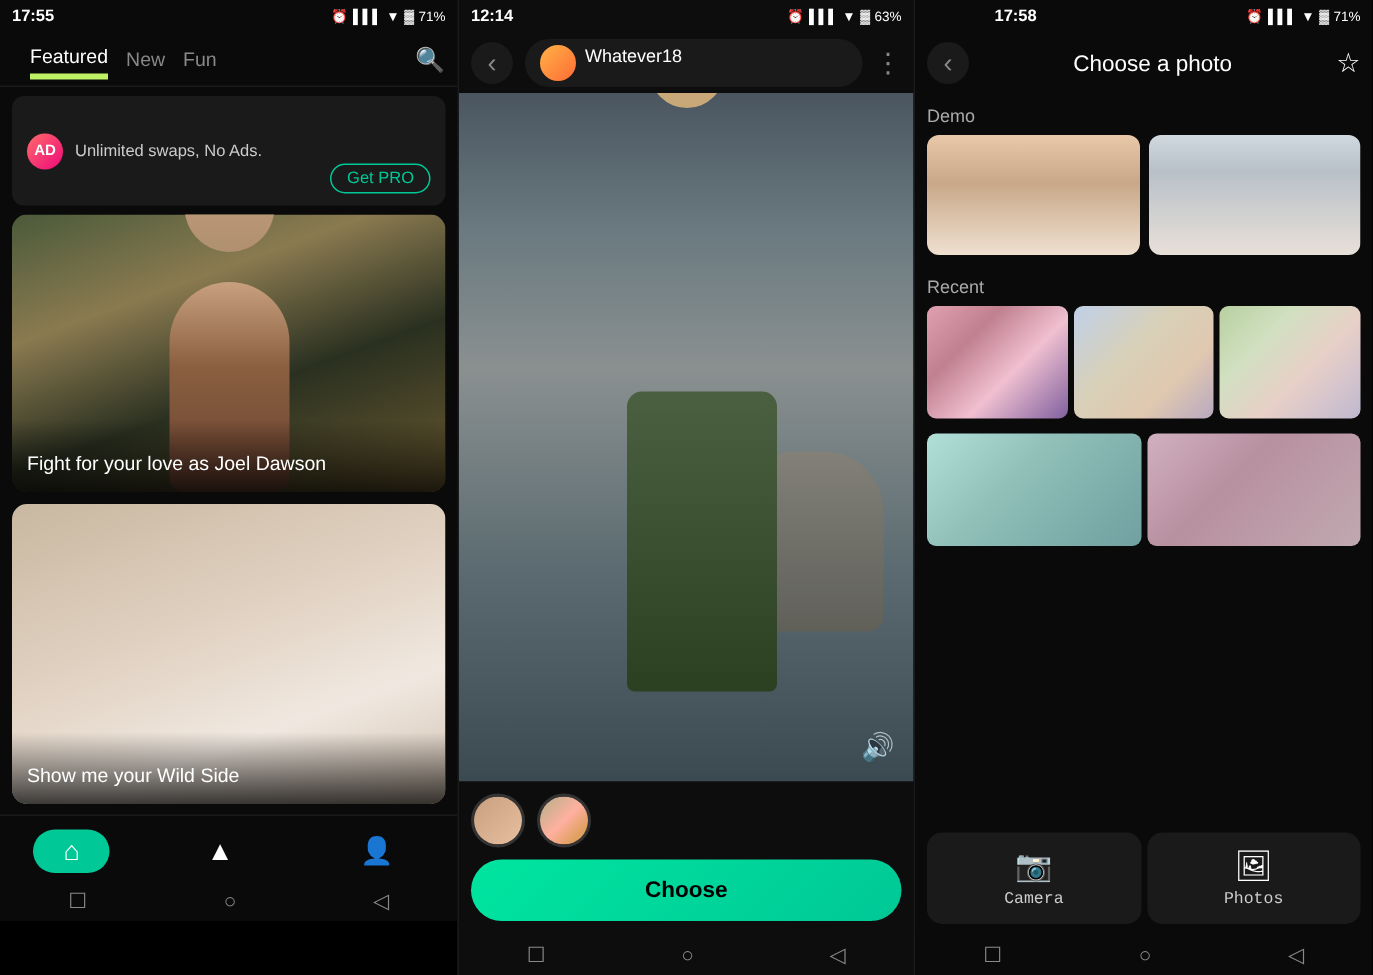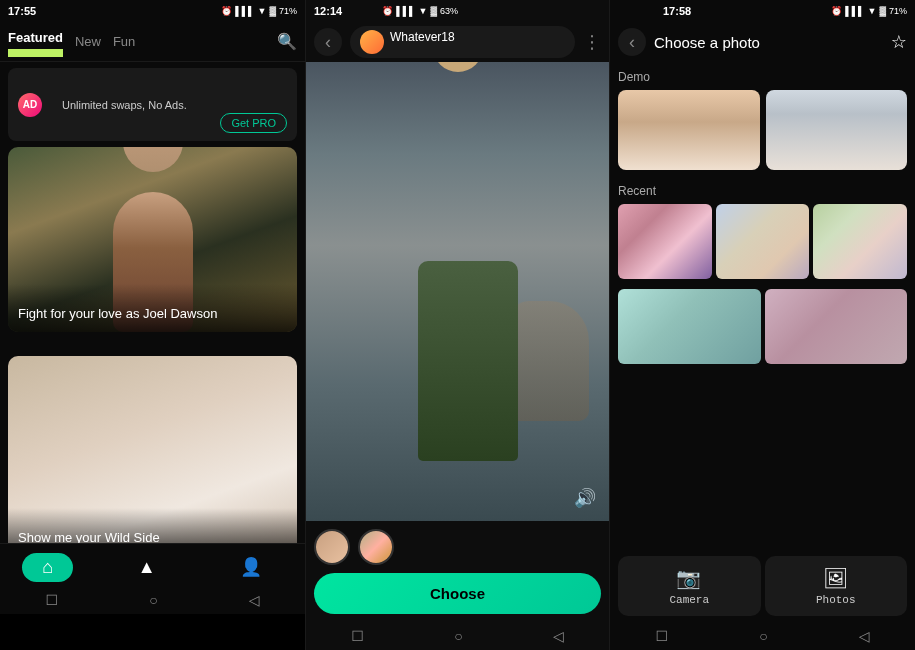--- a/index.html
+++ b/index.html
@@ -53,38 +53,39 @@
     }
     .nav-tab {
       color: #888;
       font-size: 13px;
       cursor: pointer;
       padding: 4px 0;
       white-space: nowrap;
     }
     .nav-tab.active {
       color: #fff;
-      border-bottom: 8px solid #bef264;
-      font-weight: 700;
+      border-bottom: 4px solid #bef264;
+      font-weight: 400;
+      margin-left: 12px;
     }
     .nav-search {
       margin-left: auto;
       color: #fff;
       font-size: 16px;
       cursor: pointer;
     }
 
     .promo-bar {
       display: flex;
       align-items: center;
       background: #1a1a1a;
       margin: 6px 8px;
       border-radius: 8px;
       padding: 8px 10px;
-      gap: 20px;
+      gap: 8px;
     }
     .promo-avatar {
       width: 24px;
       height: 24px;
       border-radius: 50%;
       background: linear-gradient(135deg, #ff6b6b, #ee0979);
       display: flex;
       align-items: center;
       justify-content: center;
       font-size: 10px;
@@ -108,21 +109,21 @@
       white-space: nowrap;
       margin-top: 37px;
     }
 
     .cards-area {
       flex: 1;
       overflow-y: auto;
       padding: 0 8px;
       display: flex;
       flex-direction: column;
-      gap: 24px;
+      gap: 8px;
     }
     .cards-area::-webkit-scrollbar { display: none; }
 
     .card {
       border-radius: 10px;
       overflow: hidden;
       position: relative;
       flex-shrink: 0;
     }
     .card-1 { height: 185px; }
@@ -214,21 +215,21 @@
       background: #0d0d0d;
       display: flex;
       flex-direction: column;
       flex-shrink: 0;
       border-left: 1px solid #1a1a1a;
       border-right: 1px solid #1a1a1a;
     }
 
     .panel2-statusbar {
       display: flex;
-      justify-content: flex-start;
+      justify-content: space-between;
       align-items: center;
       padding: 4px 8px;
       height: 22px;
       gap: 40px;
     }
 
     .panel2-header {
       display: flex;
       align-items: center;
       padding: 4px 8px;
@@ -402,20 +403,21 @@
       height: 28px;
       display: flex;
       align-items: center;
       justify-content: center;
     }
     .panel3-title {
       color: #fff;
       font-size: 15px;
       font-weight: 500;
       flex: 1;
+      text-align: center;
     }
     .panel3-fav {
       color: #fff;
       font-size: 18px;
       cursor: pointer;
     }
 
     .photos-area {
       flex: 1;
       padding: 8px;

